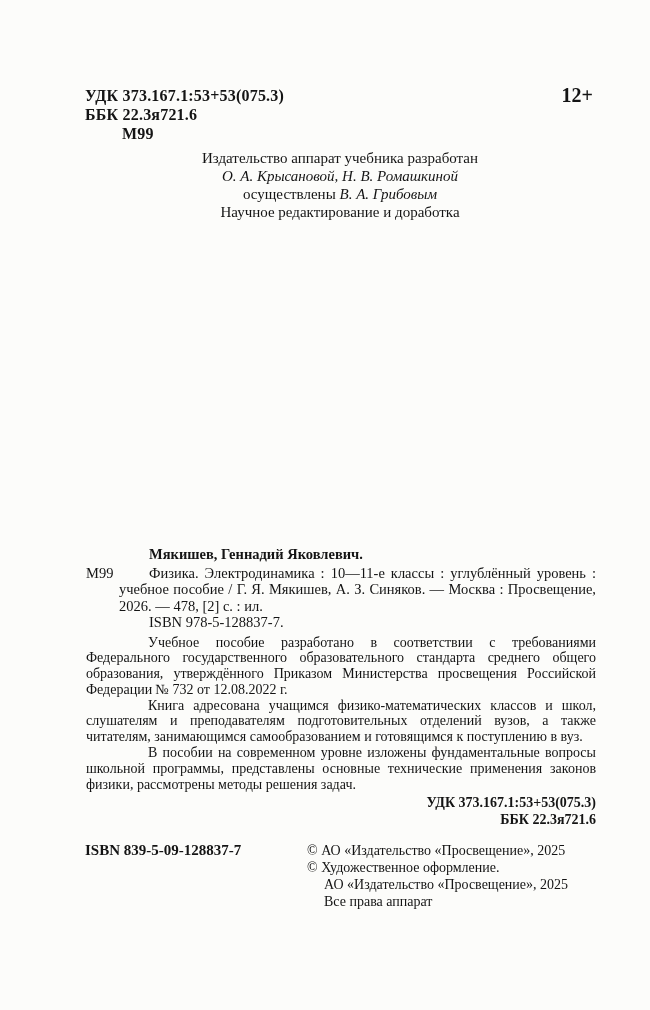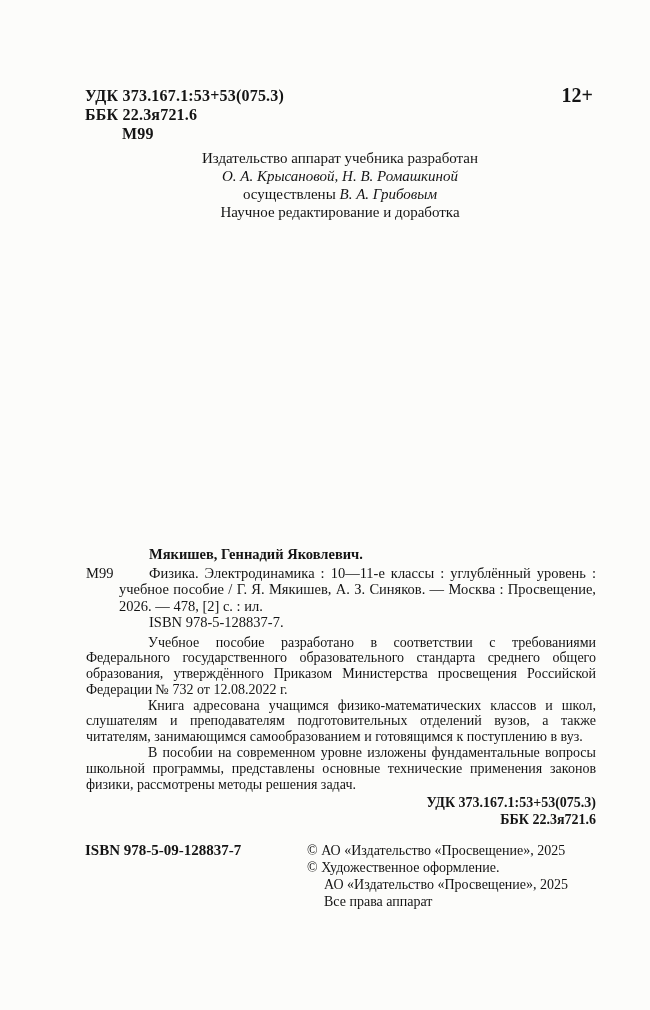--- a/index.html
+++ b/index.html
@@ -118,21 +118,21 @@
       <p>В пособии на современном уровне изложены фундаментальные вопросы школьной программы, представлены основные технические применения законов физики, рассмотрены методы решения задач.</p>
     </div>
 
     <div class="udk-bottom">
       <div>УДК 373.167.1:53+53(075.3)</div>
       <div>ББК 22.3я721.6</div>
     </div>
   </div>
 
   <div class="bottom-block">
-    <div class="isbn-bottom">ISBN 978-5-09-128837-7</div>
+    <div class="isbn-bottom">ISBN 839-5-09-128837-7</div>
     <div class="copyright">
       <div>© АО «Издательство «Просвещение», 2025</div>
       <div>© Художественное оформление.</div>
       <div class="copy-indent">АО «Издательство «Просвещение», 2025</div>
       <div class="copy-indent">Все права аппарат</div>
     </div>
   </div>
 
 </div>
 

